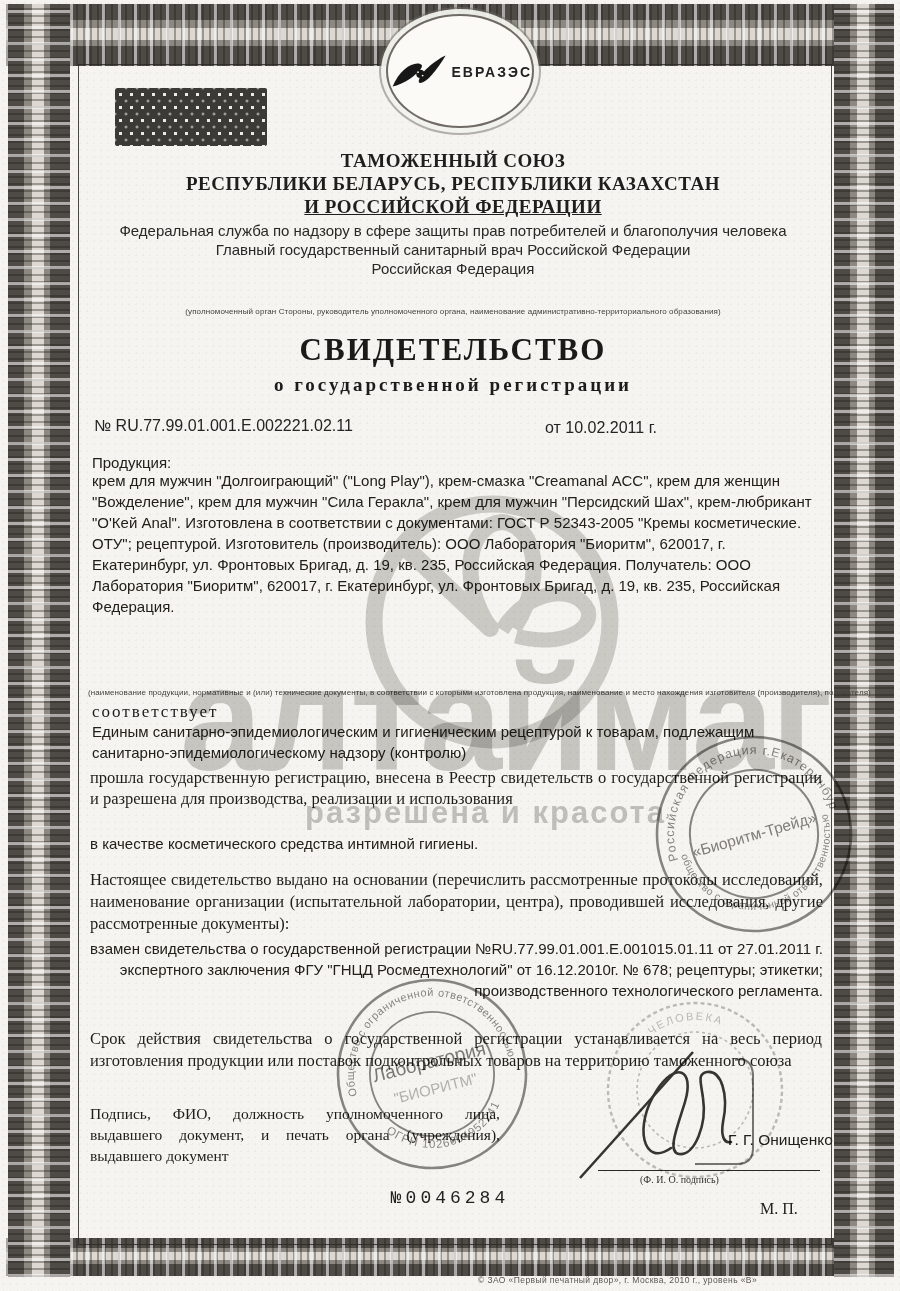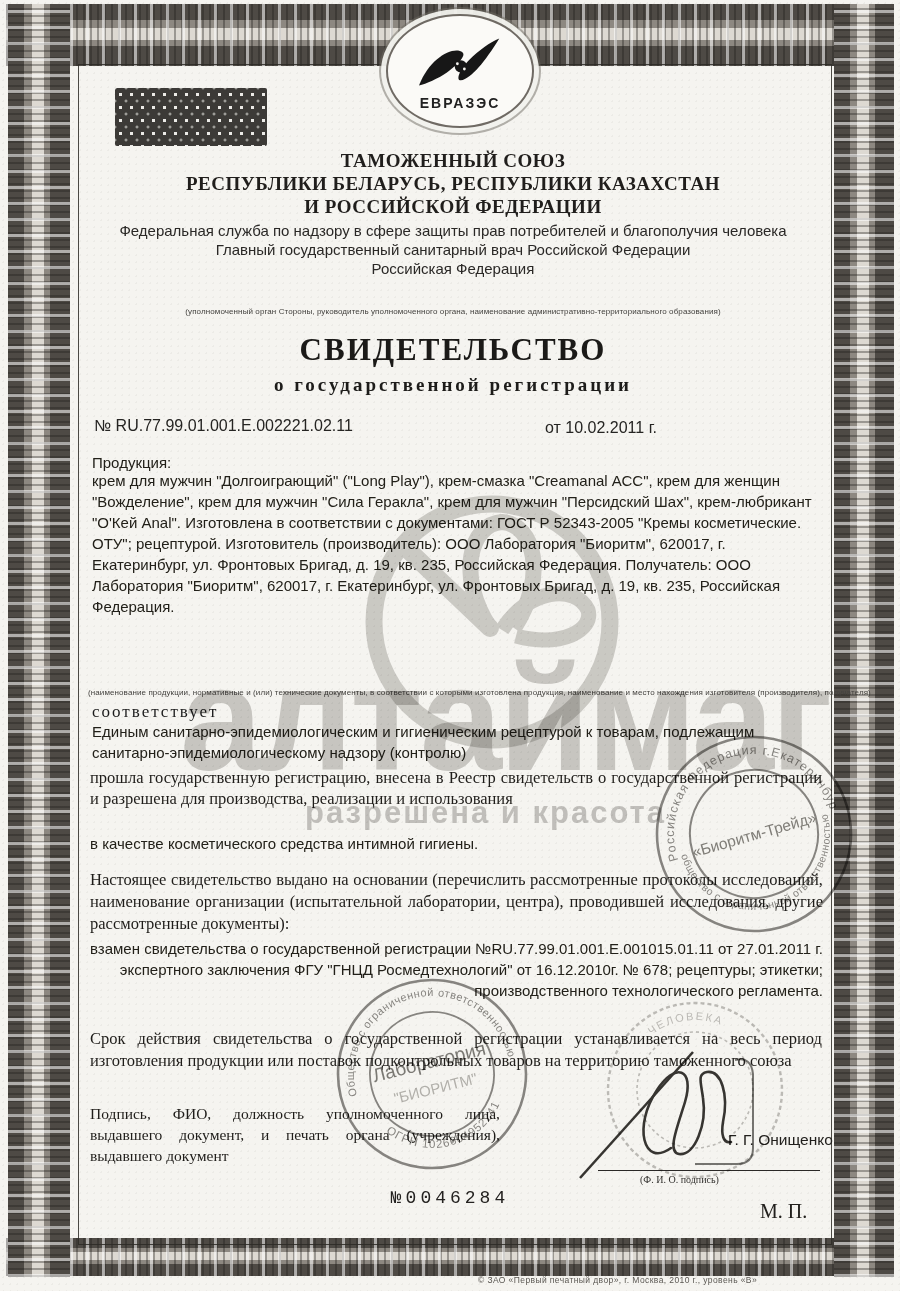--- a/index.html
+++ b/index.html
@@ -28,21 +28,21 @@
   .b-top{left:6px;top:4px;right:6px;height:62px;}
   .b-bottom{left:6px;top:1238px;right:6px;height:38px;}
   .b-left{left:8px;top:4px;width:62px;bottom:14px;}
   .b-right{right:6px;top:4px;width:60px;bottom:14px;}
   .innerline{position:absolute;left:78px;top:64px;right:68px;bottom:46px;border:1.6px solid rgba(45,42,38,0.85);z-index:1;}
   
   .emblem{
     position:absolute;left:386px;top:14px;width:144px;height:110px;z-index:6;
     background:#fbfaf7;border:2px solid #6f6a64;border-radius:50%;
     box-shadow:0 0 0 5px rgba(250,249,245,0.9), 0 0 0 7px rgba(110,105,98,0.5);
-    display:flex;flex-direction:column;align-items:center;justify-content:center;
+    display:flex;flex-direction:row;align-items:center;justify-content:center;
   }
   .emblem-label{font-weight:bold;font-size:14px;letter-spacing:2px;color:#222;margin-top:2px;}
   
   .ornament{
     position:absolute;left:115px;top:88px;width:152px;height:58px;z-index:2;
     background-color:#3c3a37;
     background-image:
       radial-gradient(circle, rgba(245,244,240,0.95) 0 1.6px, transparent 1.7px),
       radial-gradient(circle, rgba(245,244,240,0.7) 0 1.3px, transparent 1.4px);
     background-size:11px 13px, 11px 13px;
@@ -95,21 +95,21 @@
       <circle cx="52" cy="37" r="1.6" fill="#f5f4f0"></circle>
       <circle cx="60" cy="43" r="1.6" fill="#f5f4f0"></circle>
     </svg>
     <div class="emblem-label">ЕВРАЗЭС</div>
   </div>
 
   <div class="ornament"></div>
 
   <div class="abs ctr hdr-b" style="top:150px;">ТАМОЖЕННЫЙ СОЮЗ</div>
   <div class="abs ctr hdr-b" style="top:173px;">РЕСПУБЛИКИ БЕЛАРУСЬ, РЕСПУБЛИКИ КАЗАХСТАН</div>
-  <div class="abs ctr hdr-b" style="top:196px;">И РОССИЙСКОЙ ФЕДЕРАЦИИ</div>
+  <div class="abs ctr hdr-b" style="top:196px;text-decoration:underline;">И РОССИЙСКОЙ ФЕДЕРАЦИИ</div>
   <div class="abs ctr hdr-s sans" style="top:222px;">Федеральная служба по надзору в сфере защиты прав потребителей и благополучия человека</div>
   <div class="abs ctr hdr-s sans" style="top:241px;">Главный государственный санитарный врач Российской Федерации</div>
   <div class="abs ctr hdr-s sans" style="top:260px;">Российская Федерация</div>
   <div class="abs ctr tiny" style="top:307px;">(уполномоченный орган Стороны, руководитель уполномоченного органа, наименование административно-территориального образования)</div>
 
   <div class="abs ctr doc-title" style="top:332px;">СВИДЕТЕЛЬСТВО</div>
   <div class="abs ctr doc-sub" style="top:374px;">о государственной регистрации</div>
 
   <div class="abs numline sans" style="left:94px;top:417px;">№  RU.77.99.01.001.E.002221.02.11</div>
   <div class="abs numline sans" style="left:545px;top:419px;">от 10.02.2011 г.</div>
@@ -132,21 +132,21 @@
 
   <svg class="sig-area" style="left:575px;top:1030px;opacity:0.9;" width="235" height="150" viewBox="0 0 235 150">
     <path d="M5,148 L118,22" stroke="#23211e" stroke-width="2.6" fill="none"></path>
     <path d="M96,118 C68,138 58,96 82,60 C100,32 120,38 110,72 C102,98 92,122 104,124 C120,126 132,94 128,68 C126,52 122,44 132,42 C146,40 154,64 148,92 C146,104 148,114 156,112" stroke="#23211e" stroke-width="2.6" fill="none" stroke-linecap="round"></path>
     <path d="M160,30 Q176,26 178,44 V118 Q178,134 162,134 H120" stroke="#3a3834" stroke-width="2" fill="none" opacity="0.75"></path>
   </svg>
 
   <div class="abs sans" style="left:728px;top:1131px;font-size:15.5px;color:#22201d;">Г. Г. Онищенко</div>
   <div class="sigline"></div>
   <div class="abs signote serif" style="left:640px;top:1174px;">(Ф. И. О. подпись)</div>
-  <div class="abs serif" style="left:760px;top:1200px;font-size:20px;color:#22201d;">М. П.</div>
+  <div class="abs serif" style="left:760px;top:1200px;font-size:16px;color:#22201d;">М. П.</div>
   <div class="abs blanknum" style="left:300px;top:1188px;width:300px;text-align:center;">№0046284</div>
 
   <svg class="wm wm-logo" width="280" height="280" viewBox="0 0 280 280">
     <circle cx="140" cy="142" r="118" fill="none" stroke="#a7a5a2" stroke-width="17"></circle>
     <path d="M52,66 L138,148" stroke="#a7a5a2" stroke-width="18" stroke-linecap="round" fill="none"></path>
     <path d="M138,148 C104,96 118,44 150,42 C182,44 196,96 162,148" fill="none" stroke="#a7a5a2" stroke-width="16"></path>
     <path d="M150,150 C176,108 224,104 236,130 C242,150 210,168 164,156" fill="none" stroke="#a7a5a2" stroke-width="15"></path>
   </svg>
   <div class="wm wm-brand">алтаймаг</div>
   <div class="wm wm-tag">разрешена и красота</div>

